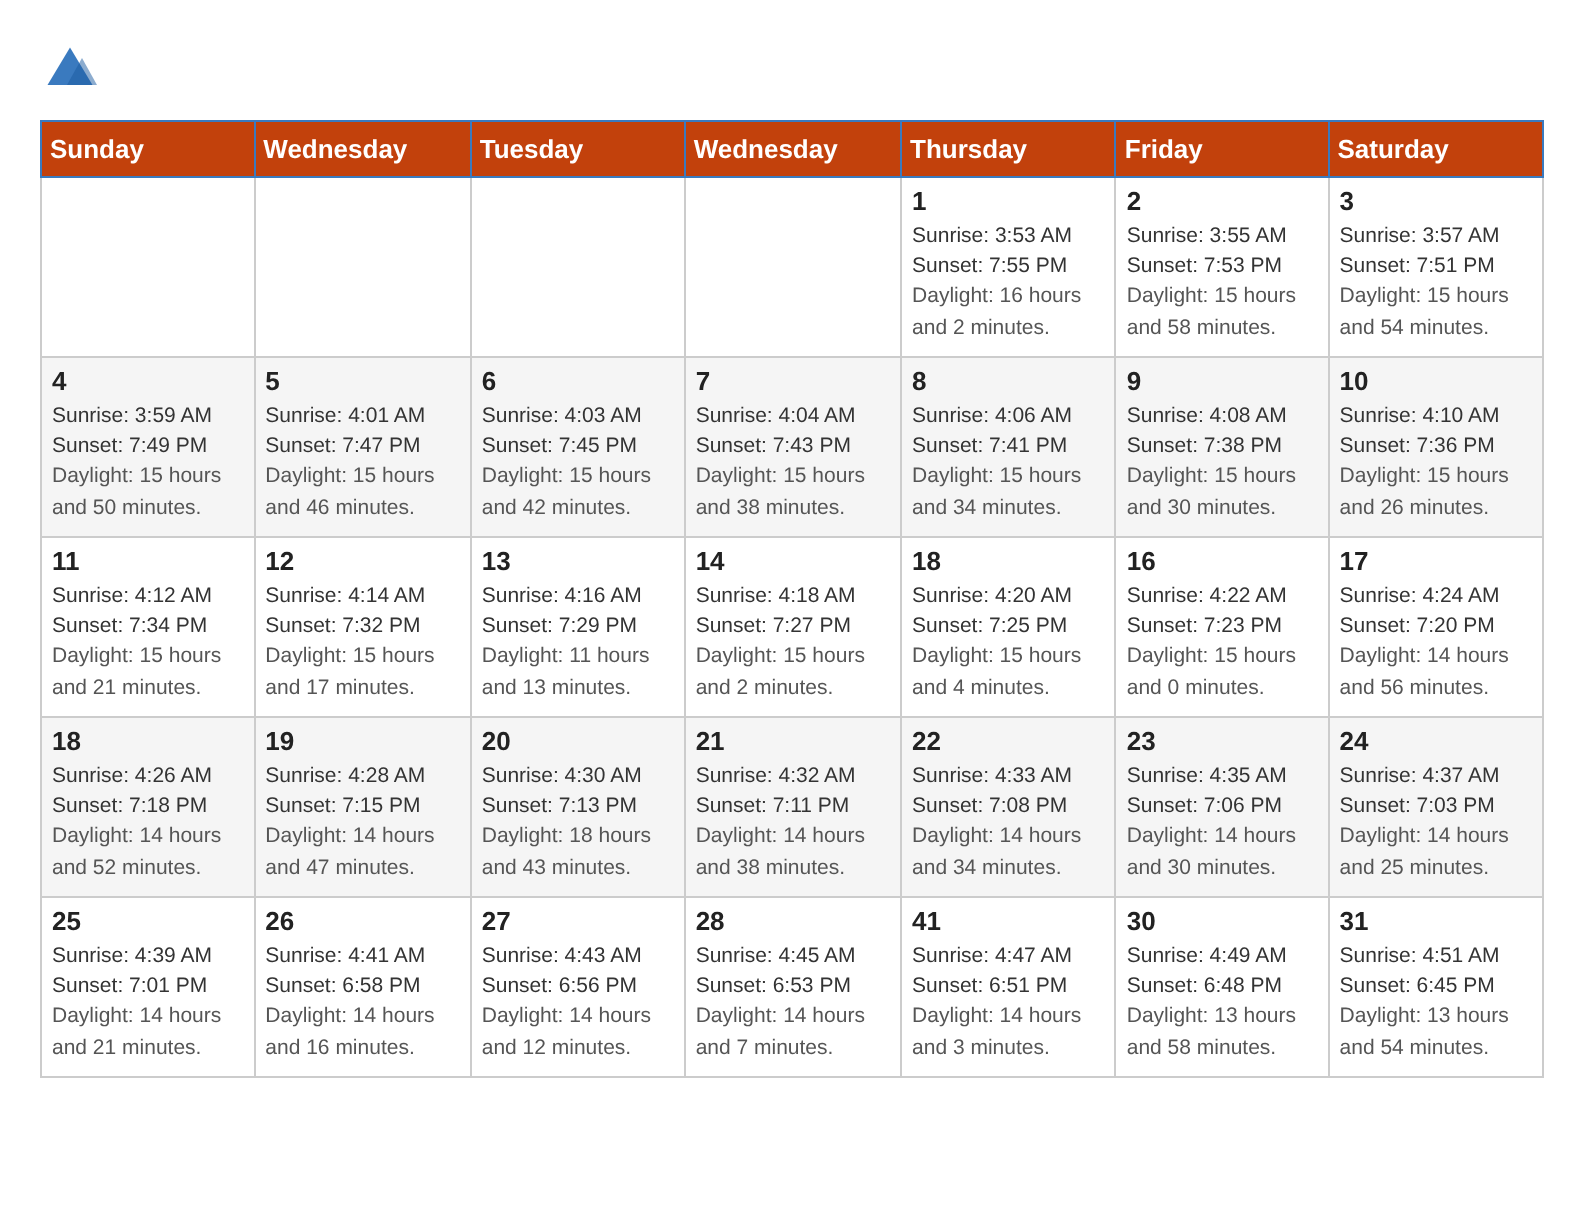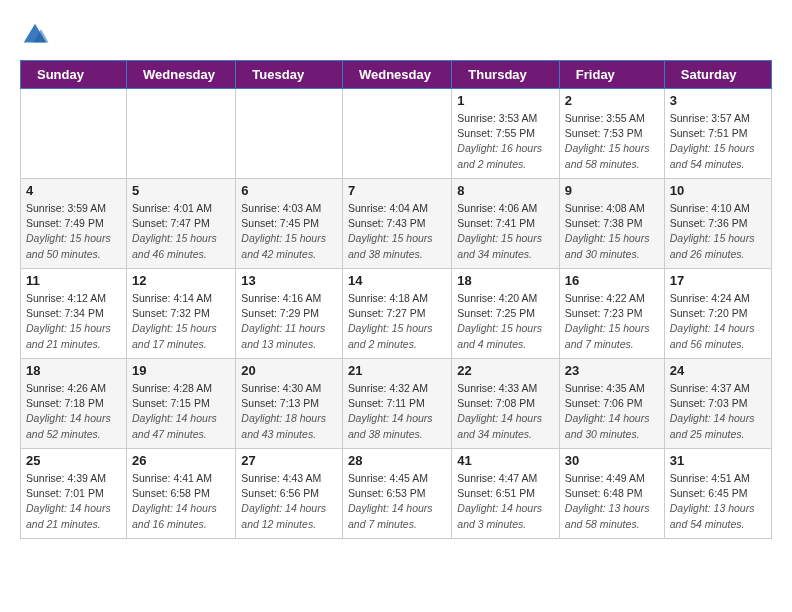--- a/index.html
+++ b/index.html
@@ -46,23 +46,23 @@
     .sub-title {
       font-size: 18px;
       color: #555;
     }
     table {
       width: 100%;
       border-collapse: collapse;
       font-size: 11px;
     }
     thead tr th {
-      background-color: #701a75;
+      background-color: #c2410c;
       color: #fff;
-      padding: 6px 16px;
+      padding: 6px 4px;
       text-align: left;
       font-size: 13px;
       font-weight: bold;
       border: 1px solid #3a7abf;
     }
     tbody tr td {
       border: 1px solid #ccc;
       vertical-align: top;
       padding: 4px 5px;
       height: 90px;
@@ -82,21 +82,20 @@
     .day-detail {
       font-size: 10.5px;
       color: #333;
       line-height: 1.45;
     }
     .empty-cell {
       background: #fff !important;
     }
     .daylight-label {
       color: #555;
-      font-style: italic;
     }
   </style>
 </head>
 <body>
 
 <div class="header">
   <div class="logo">
     <svg class="logo-icon" viewBox="0 0 40 40">
       <polygon points="20,5 35,30 5,30" fill="#3a7abf"></polygon>
       <polygon points="28,12 38,30 18,30" fill="#1a5a9f" opacity="0.5"></polygon>
@@ -220,21 +219,21 @@
         </td>
         <td>
           <span class="day-num">18</span>
         <div class="day-detail">
           Sunrise: 4:20 AM<br>Sunset: 7:25 PM<br><span class="daylight-label">Daylight: 15 hours and 4 minutes.</span>
         </div>
         </td>
         <td>
           <span class="day-num">16</span>
         <div class="day-detail">
-          Sunrise: 4:22 AM<br>Sunset: 7:23 PM<br><span class="daylight-label">Daylight: 15 hours and 7 minutes.</span>
+          Sunrise: 4:22 AM<br>Sunset: 7:23 PM<br><span class="daylight-label">Daylight: 15 hours and 0 minutes.</span>
         </div>
         </td>
         <td>
           <span class="day-num">17</span>
         <div class="day-detail">
           Sunrise: 4:24 AM<br>Sunset: 7:20 PM<br><span class="daylight-label">Daylight: 14 hours and 56 minutes.</span>
         </div>
         </td>
       </tr>
       <tr>

